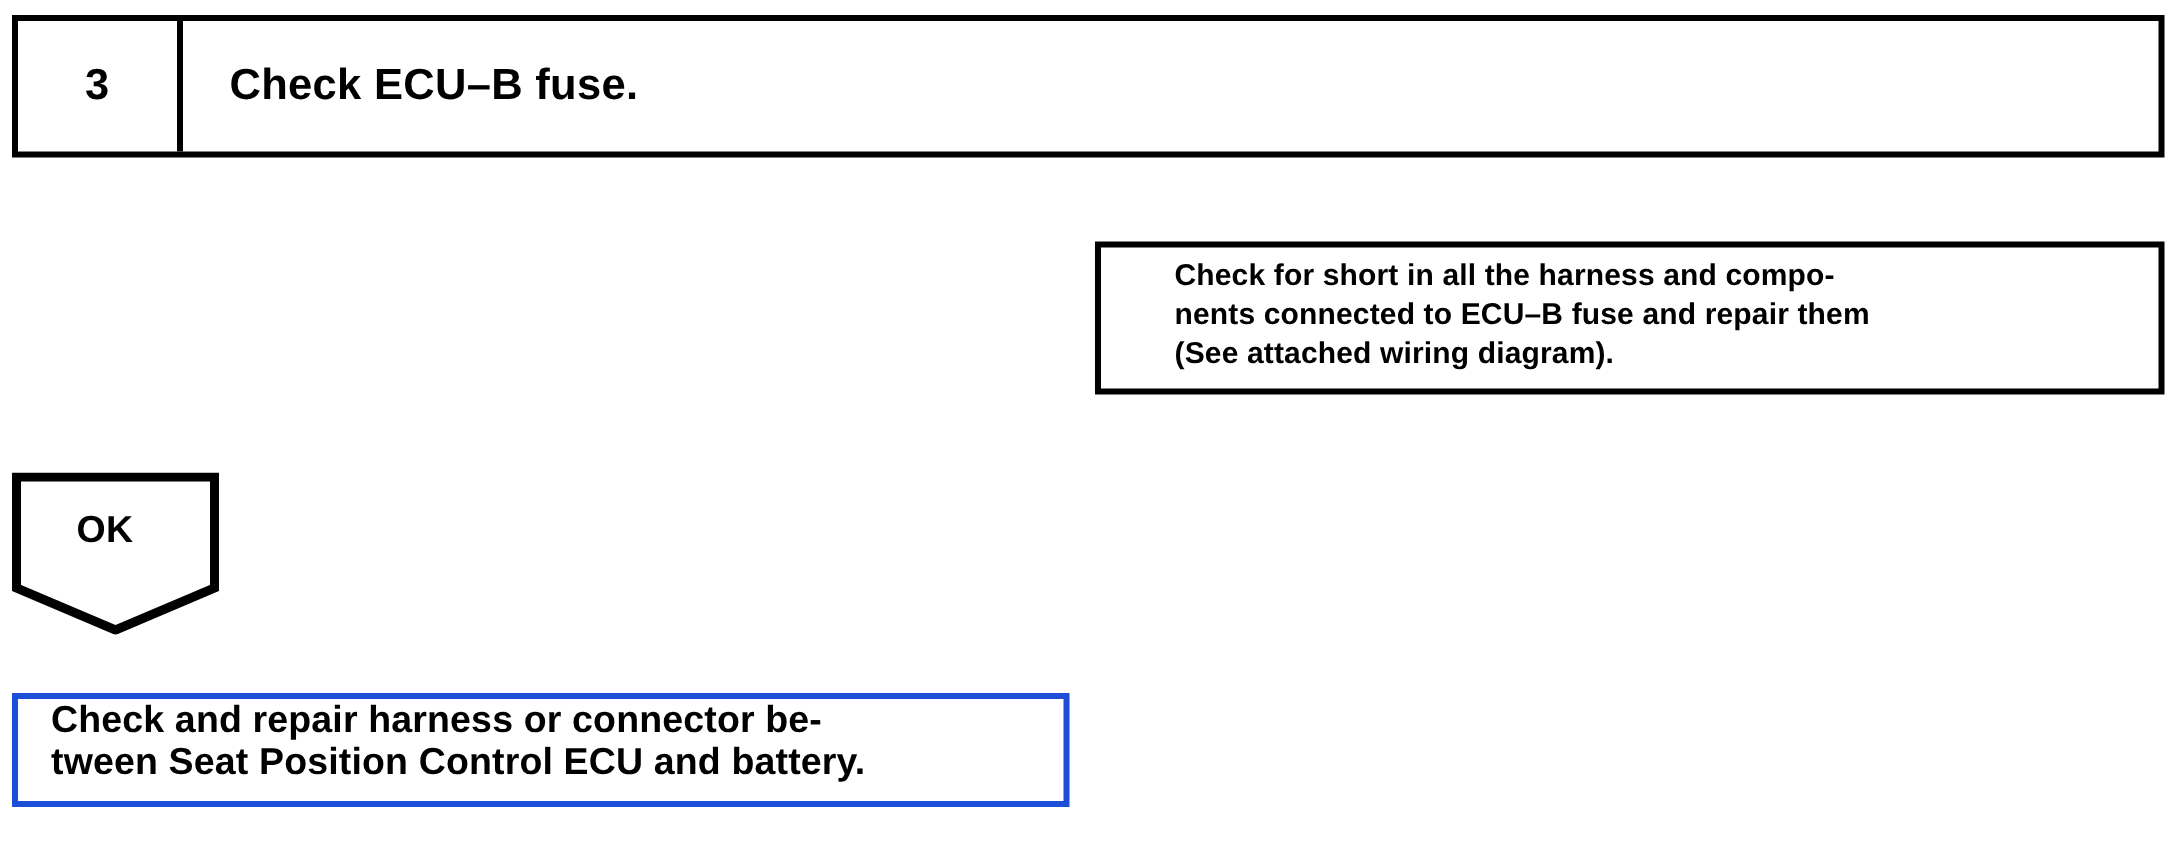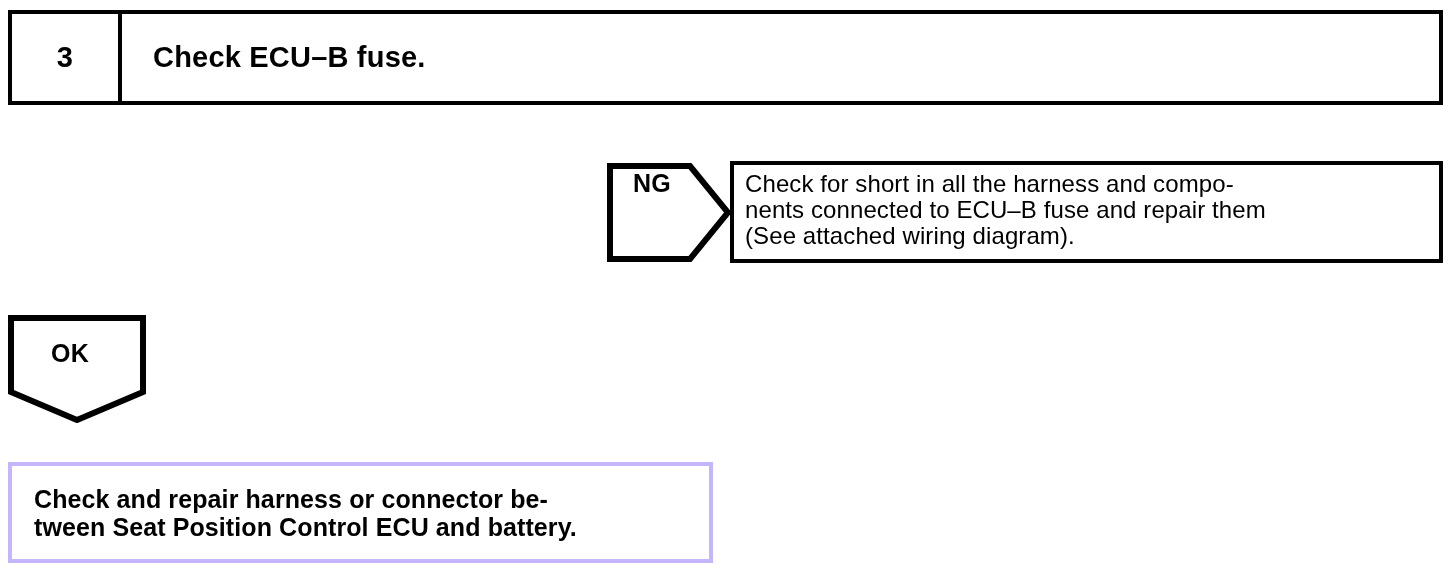--- a/index.html
+++ b/index.html
@@ -89,27 +89,28 @@
     left: 730px;
     top: 161px;
     width: 713px;
     height: 102px;
     border: 4px solid #000000;
     box-sizing: border-box;
     background: #ffffff;
     padding: 6px 11px 0 11px;
   }
   .ng-result-text {
-    font-size: 24px;
-    font-weight: normal;
+    font-size: 20px;
+    font-weight: bold;
     line-height: 26px;
     letter-spacing: 0.1px;
     text-align: justify;
     text-justify: inter-word;
     white-space: pre-line;
+    margin-left: 38px;
   }
 
   
   .ok-arrow {
     position: absolute;
     left: 8px;
     top: 315px;
     width: 138px;
     height: 108px;
   }
@@ -128,26 +129,25 @@
     line-height: 1;
     text-align: right;
   }
 
   
   .final-box {
     position: absolute;
     left: 8px;
     top: 462px;
     width: 705px;
-    height: 101px;
-    border: 4px solid #c4b5fd;
+    height: 76px;
+    border: 4px solid #1d4ed8;
     box-sizing: border-box;
     background: #ffffff;
     display: flex;
-    align-items: center;
     padding: 0 22px;
   }
   .final-text {
     font-size: 25px;
     font-weight: bold;
     line-height: 28px;
     letter-spacing: 0.1px;
     text-align: justify;
     text-justify: inter-word;
     white-space: pre-line;
@@ -161,26 +161,20 @@
 
   <div class="step-row">
     <div class="step-number-cell">
       <span class="step-number">3</span>
     </div>
     <div class="step-title-cell">
       <span class="step-title">Check ECU–B fuse.</span>
     </div>
   </div>
 
-  <div class="ng-arrow">
-    <svg viewBox="0 0 124 99" xmlns="http://www.w3.org/2000/svg">
-      <polygon points="3,3 83,3 121,49.5 83,96 3,96" fill="#ffffff" stroke="#000000" stroke-width="6" stroke-linejoin="miter"></polygon>
-    </svg>
-    <span class="ng-arrow-label">NG</span>
-  </div>
 
   <div class="ng-result-box">
     <div class="ng-result-text">Check for short in all the harness and compo-
 nents connected to ECU–B fuse and repair them
 (See attached wiring diagram).</div>
   </div>
 
   <div class="ok-arrow">
     <svg viewBox="0 0 138 108" xmlns="http://www.w3.org/2000/svg">
       <polygon points="3,3 135,3 135,77 69,105 3,77" fill="#ffffff" stroke="#000000" stroke-width="6" stroke-linejoin="miter"></polygon>

